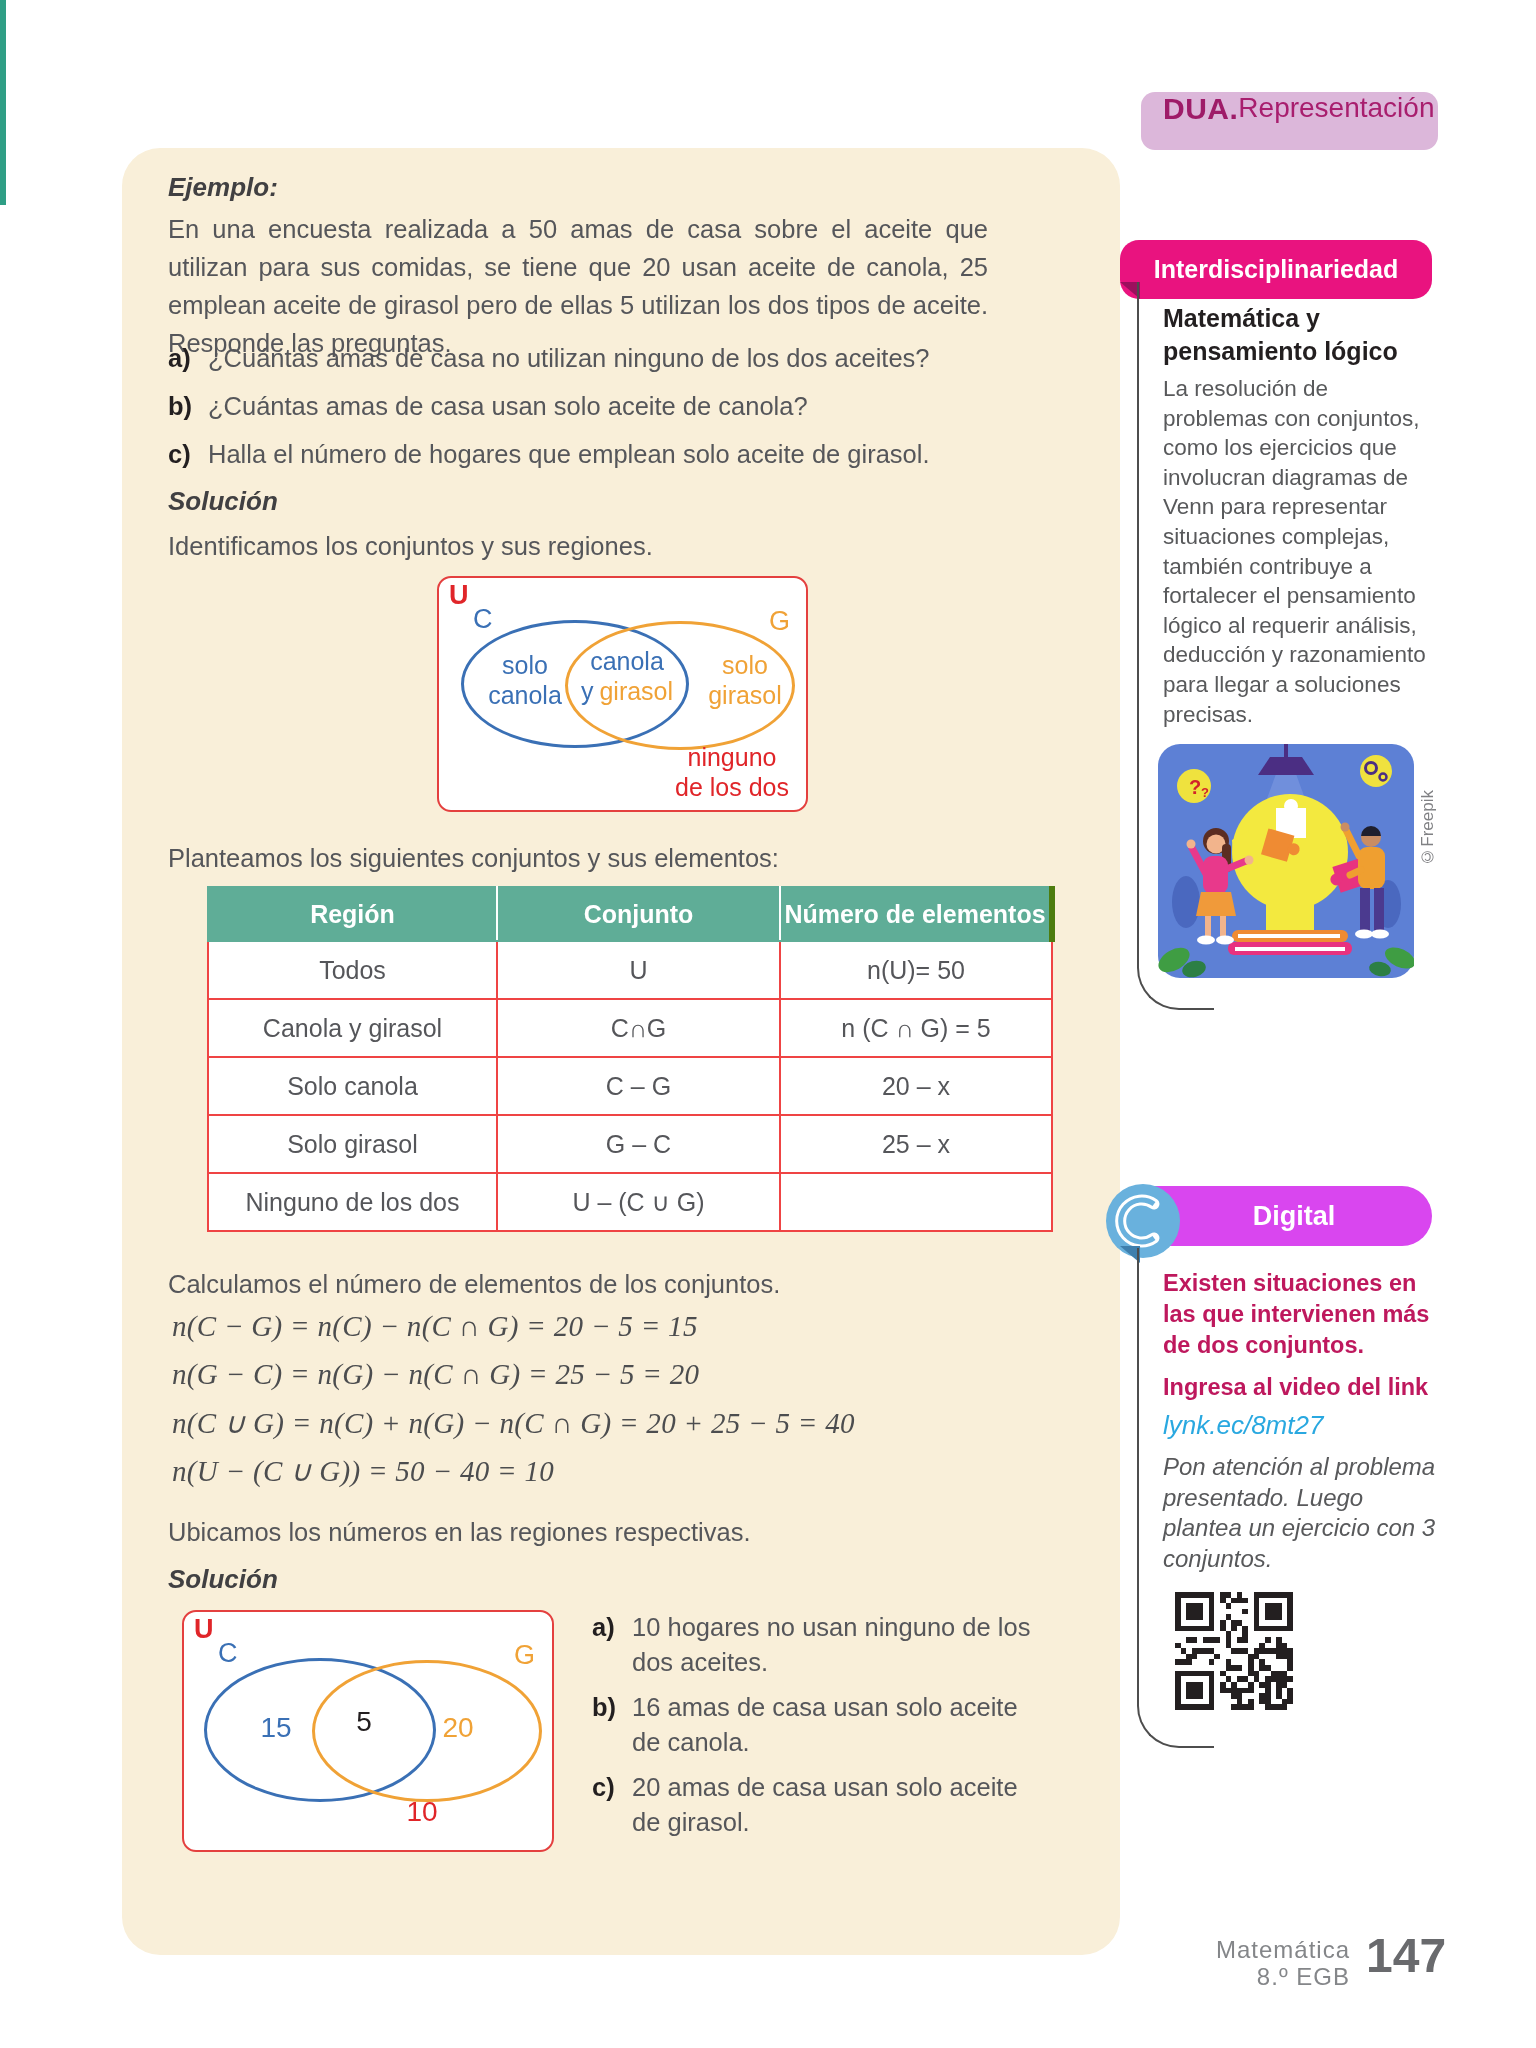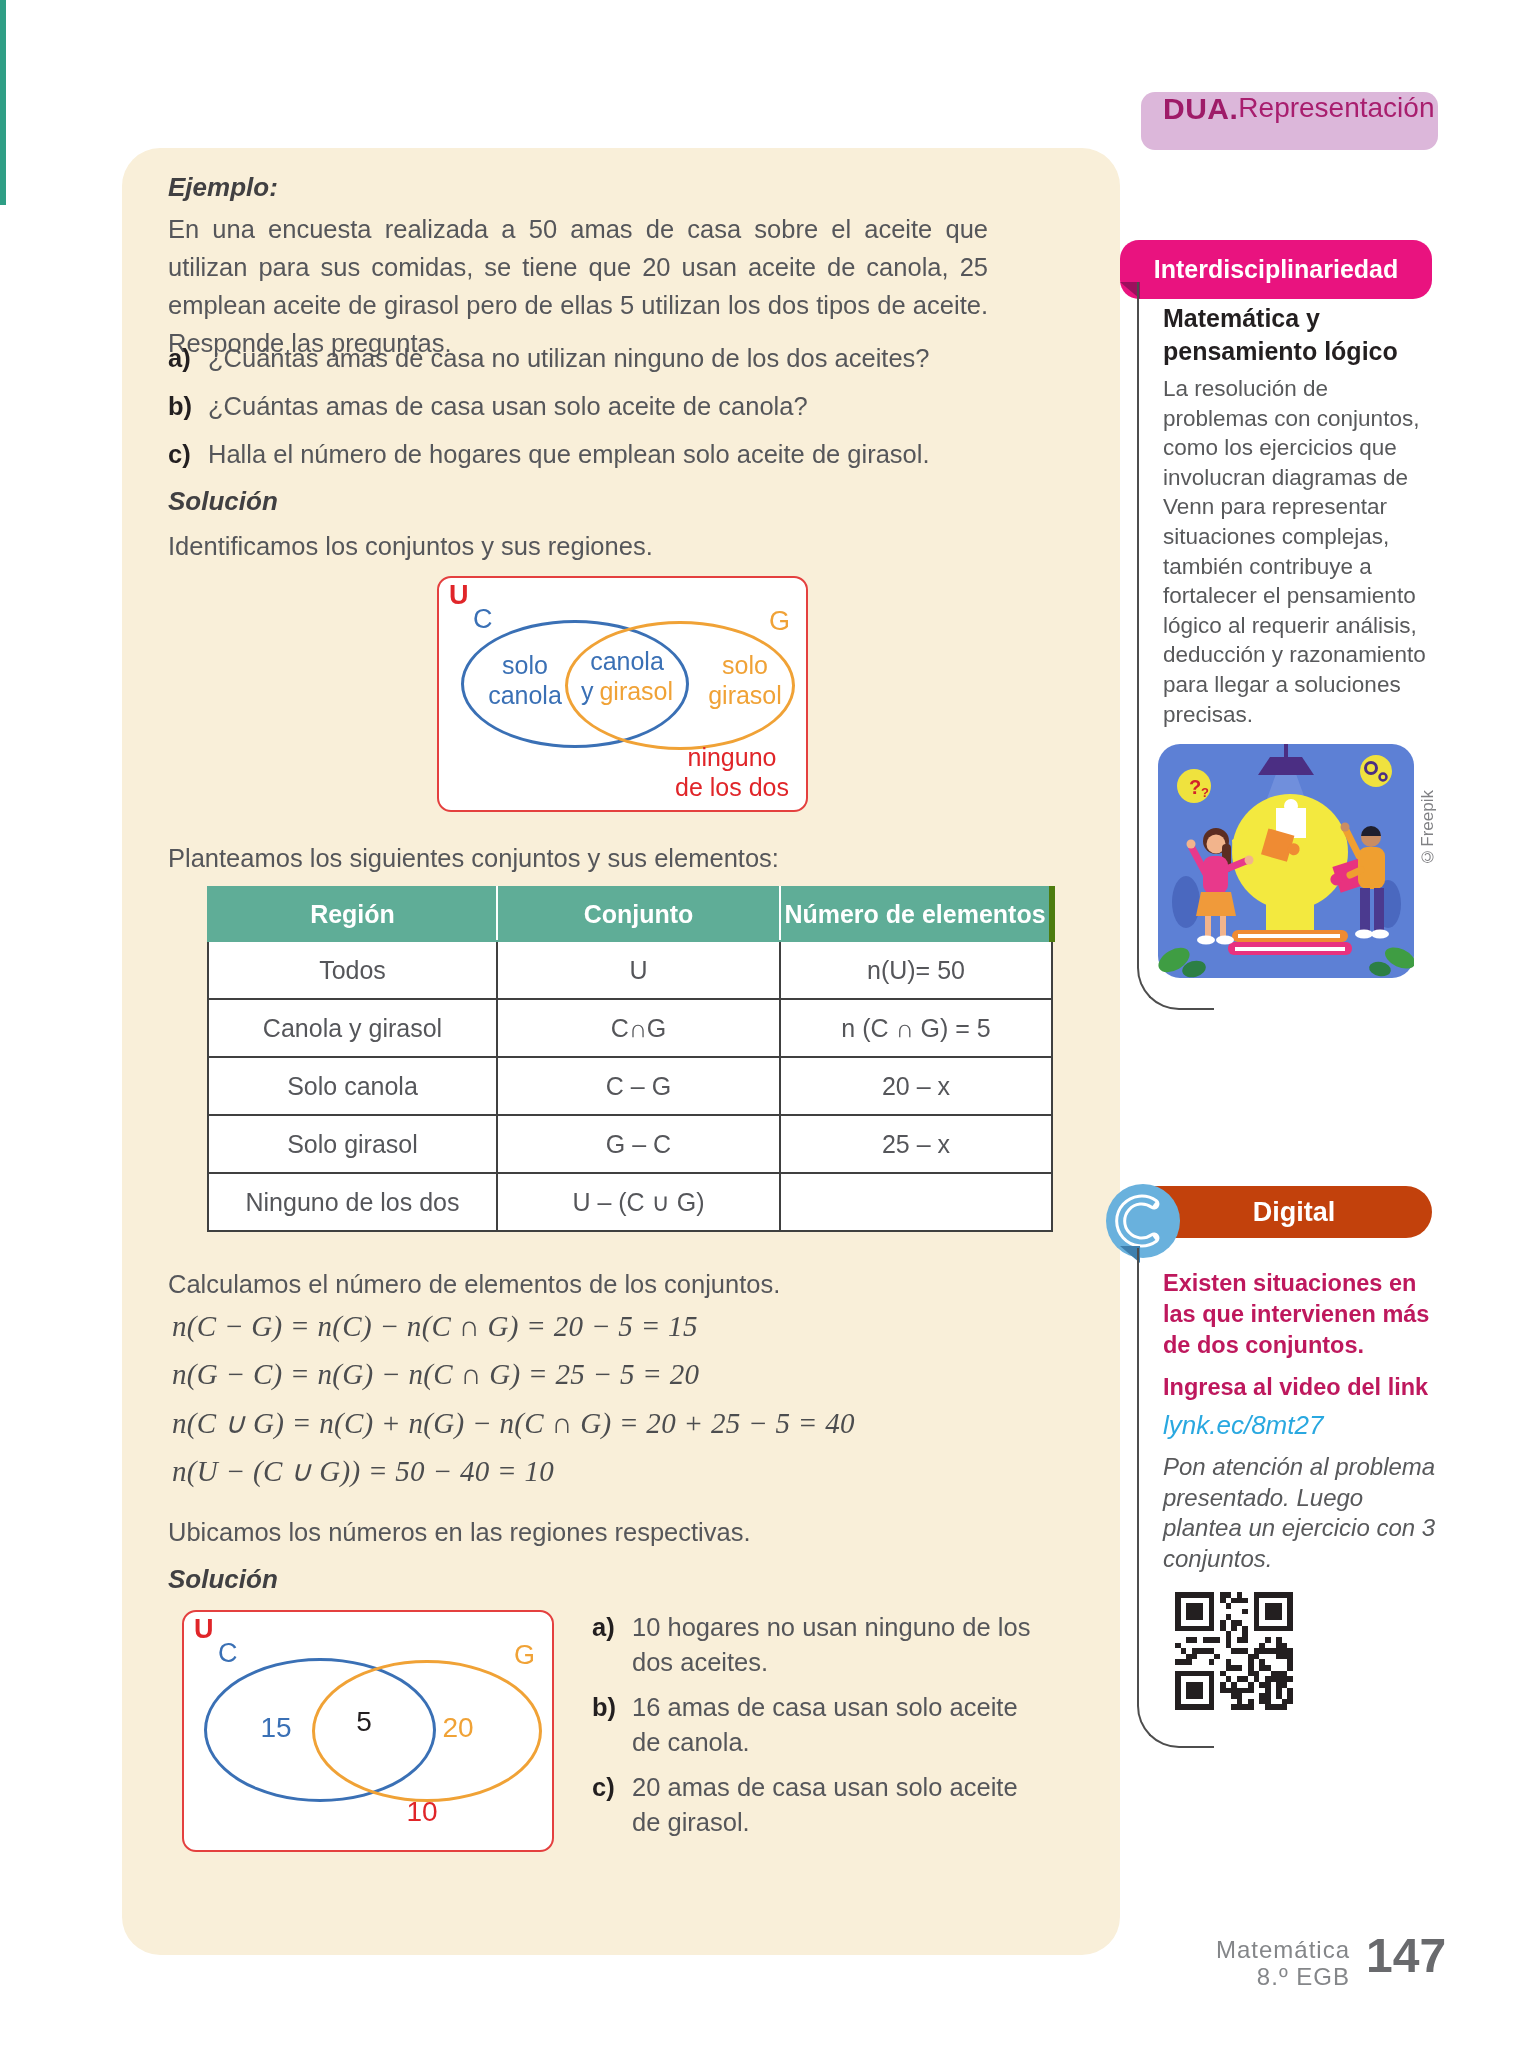--- a/index.html
+++ b/index.html
@@ -38,36 +38,36 @@
   .red-t{color:#e02529;}
   .dark-t{color:#231f20;}
   .vnum{position:absolute;font-size:28px;text-align:center;width:44px;}
 
   
   .set-table{position:absolute;left:85px;top:738px;width:848px;border-collapse:collapse;}
   .set-table th{background:#5fad97;color:#ffffff;font-size:25px;font-weight:bold;height:50px;
                 border:2px solid #5fad97;border-right:2px solid #ffffff;}
   .set-table th:last-child{border-right:6px solid #4d7c0f;}
   .set-table td{background:#ffffff;color:#55565a;font-size:25px;text-align:center;height:54px;
-                border:2px solid #404040;}
+                border:2px solid #ef4444;}
   .set-table td:nth-child(1){width:285px;}
   .set-table td:nth-child(2){width:279px;}
 
   .formula{position:absolute;left:50px;font-family:"Liberation Serif", serif;font-style:italic;
            font-size:29px;color:#4c4d4f;letter-spacing:0.3px;}
 
   
   .answers{position:absolute;left:470px;top:1462px;width:440px;}
   .ans{display:flex;gap:14px;font-size:25.5px;line-height:35px;color:#55565a;margin-bottom:10px;}
 
   
   .side-badge{position:absolute;left:1120px;width:312px;color:#ffffff;font-weight:bold;
               display:flex;align-items:center;justify-content:center;box-sizing:border-box;}
   .inter-badge{top:240px;height:59px;background:#e9137f;border-radius:19px;font-size:25px;}
-  .digital-badge{top:1186px;height:52px;background:#c2410c;border-radius:30px;font-size:27px;padding-left:36px;}
+  .digital-badge{top:1186px;height:60px;background:#d946ef;border-radius:30px;font-size:27px;padding-left:36px;}
   .fold{position:absolute;width:0;height:0;border-bottom:17px solid transparent;}
   .fold1{left:1120px;top:282px;border-right:20px solid #9c0f5e;}
   .fold2{left:1120px;top:1246px;border-right:20px solid #3f7fad;}
   .bracket{position:absolute;left:1137px;width:75px;border-left:2px solid #4d4d4d;
            border-bottom:2px solid #4d4d4d;border-bottom-left-radius:42px;}
   .bracket1{top:282px;height:726px;}
   .bracket2{top:1248px;height:498px;}
   .side-title{position:absolute;left:1163px;top:302px;width:272px;font-size:25px;line-height:33px;
               font-weight:bold;color:#231f20;}
   .side-body{position:absolute;left:1163px;top:374px;width:272px;font-size:22.5px;line-height:29.6px;color:#58595b;}

